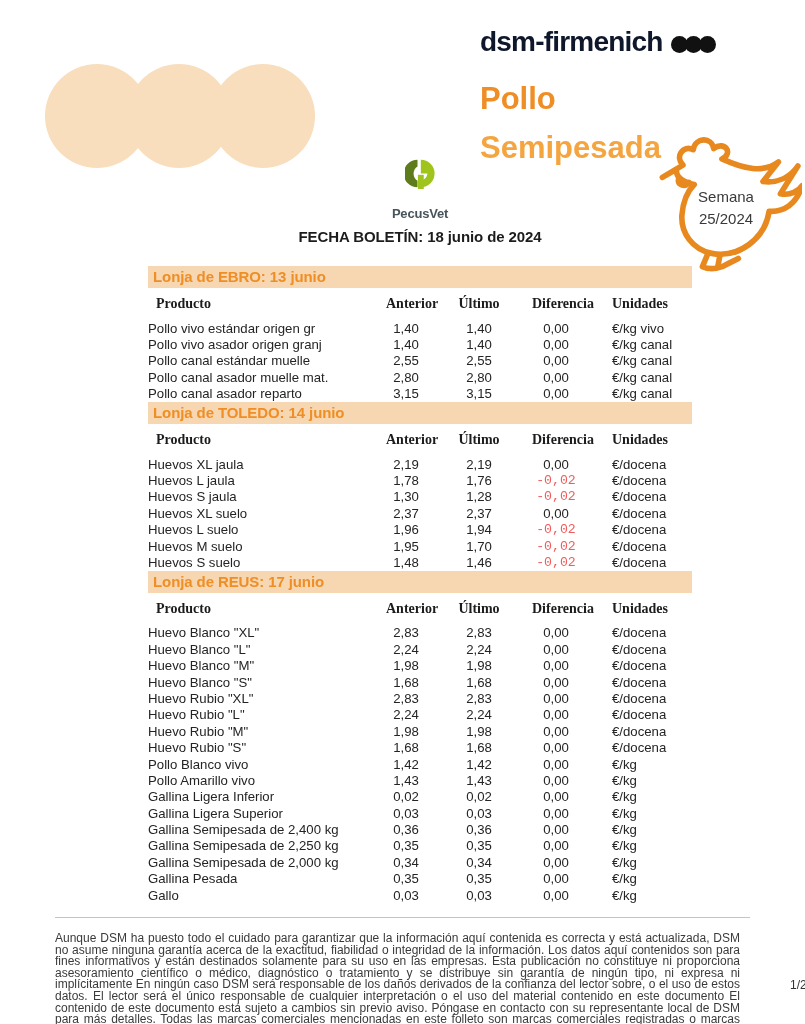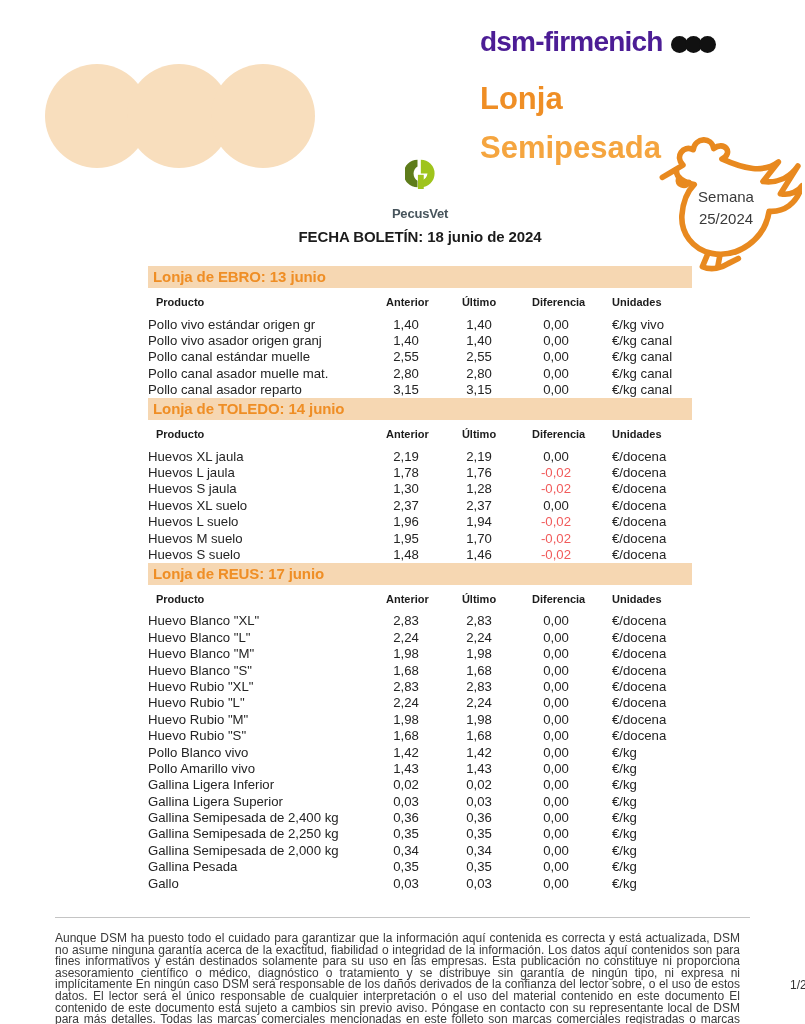--- a/index.html
+++ b/index.html
@@ -15,21 +15,21 @@
   html,body{background:#e9e9e9;}
   body{font-family:"Liberation Sans",sans-serif;color:var(--ink);}
   .page{position:relative;width:805px;height:1024px;background:#ffffff;margin:0 auto;overflow:hidden;}
 
   
   .circle{position:absolute;top:64px;width:104px;height:104px;border-radius:50%;background:var(--peach-circle);}
   .c1{left:45px;} .c2{left:127px;} .c3{left:211px;}
 
   
   .brand{position:absolute;top:26px;left:480px;display:flex;align-items:center;}
-  .brand-text{font-size:28px;font-weight:bold;letter-spacing:-0.8px;color:#4c1d95;}
+  .brand-text{font-size:28px;font-weight:bold;letter-spacing:-0.8px;color:#0f172a;}
   .brand-dots{display:flex;margin-left:8px;margin-top:4px;}
   .brand-dots i{display:block;width:17px;height:17px;border-radius:50%;background:#111;}
   .brand-dots i + i{margin-left:-3px;}
 
   
   .title{position:absolute;left:480px;top:74px;font-weight:bold;font-size:31px;line-height:49px;}
   .title .t1{color:var(--orange-accent);}
   .title .t2{color:var(--orange-light);}
 
   
@@ -42,25 +42,25 @@
   
   .chicken{position:absolute;left:648px;top:124px;width:154px;height:154px;}
   .chicken svg{position:absolute;inset:0;}
   .week{position:absolute;left:34px;top:62px;width:88px;text-align:center;font-size:15px;line-height:22px;color:#3A3A3A;}
 
   
   .tables{position:absolute;left:148px;top:266px;width:544px;}
   .lonja-bar{height:22px;line-height:22px;background:var(--peach-bar);color:var(--orange-accent);font-weight:bold;font-size:15px;padding-left:5px;letter-spacing:-0.1px;}
   table{width:100%;border-collapse:collapse;table-layout:fixed;}
   col.c-prod{width:230px;} col.c-ant{width:56px;} col.c-ult{width:90px;} col.c-dif{width:64px;} col.c-uni{width:104px;}
-  th{font-size:11px;font-weight:bold;text-align:left;height:19px;vertical-align:middle;padding:8px;}
+  th{font-size:14px;font-weight:bold;text-align:left;height:19px;vertical-align:middle;padding:8px;font-family:Liberation Serif, serif;}
   td{font-size:13.2px;height:16.4px;vertical-align:middle;padding:0;color:#242424;}
   th.num,td.num{text-align:center;}
   th.unit,td.unit{text-align:left;padding-left:24px;}
-  td.neg{color:var(--negative-red);}
+  td.neg{color:var(--negative-red);font-family:Liberation Mono, monospace;}
 
   
   .footer-rule{position:absolute;left:55px;top:917px;width:695px;height:1px;background:#c4c4c4;}
   .disclaimer{position:absolute;left:55px;top:933px;width:685px;font-size:12px;line-height:11.6px;color:#3A3A3A;text-align:justify;}
   .page-num{position:absolute;left:742px;top:978px;font-size:12px;color:#333;margin-left:48px;}
 </style>
 </head>
 <body>
 
 <div class="page">
@@ -72,21 +72,21 @@
   <div class="brand">
     <span class="brand-text">dsm-firmenich</span>
     <span class="brand-dots">
         <i></i>
         <i></i>
         <i></i>
       </span>
   </div>
 
   <div class="title">
-    <div class="t1">Lonja</div>
+    <div class="t1">Pollo</div>
     <div class="t2">Semipesada</div>
   </div>
 
   <div class="pecusvet">
     <svg width="30" height="32" viewBox="0 0 36 38">
       <path d="M15 2 A16.5 16.5 0 0 0 15 35 L15 27 A10 10 0 0 1 15 10 Z" fill="#5E7C1B"></path>
       <path d="M19 2 A16.5 16.5 0 0 1 19 35 L19 27 A10 10 0 0 0 27 18.5 L19 18.5 Z" fill="#9FC41C"></path>
       <rect x="15.5" y="20" width="7" height="17" fill="#9FC41C"></rect>
     </svg>
     <div class="pv-label">PecusVet</div>

